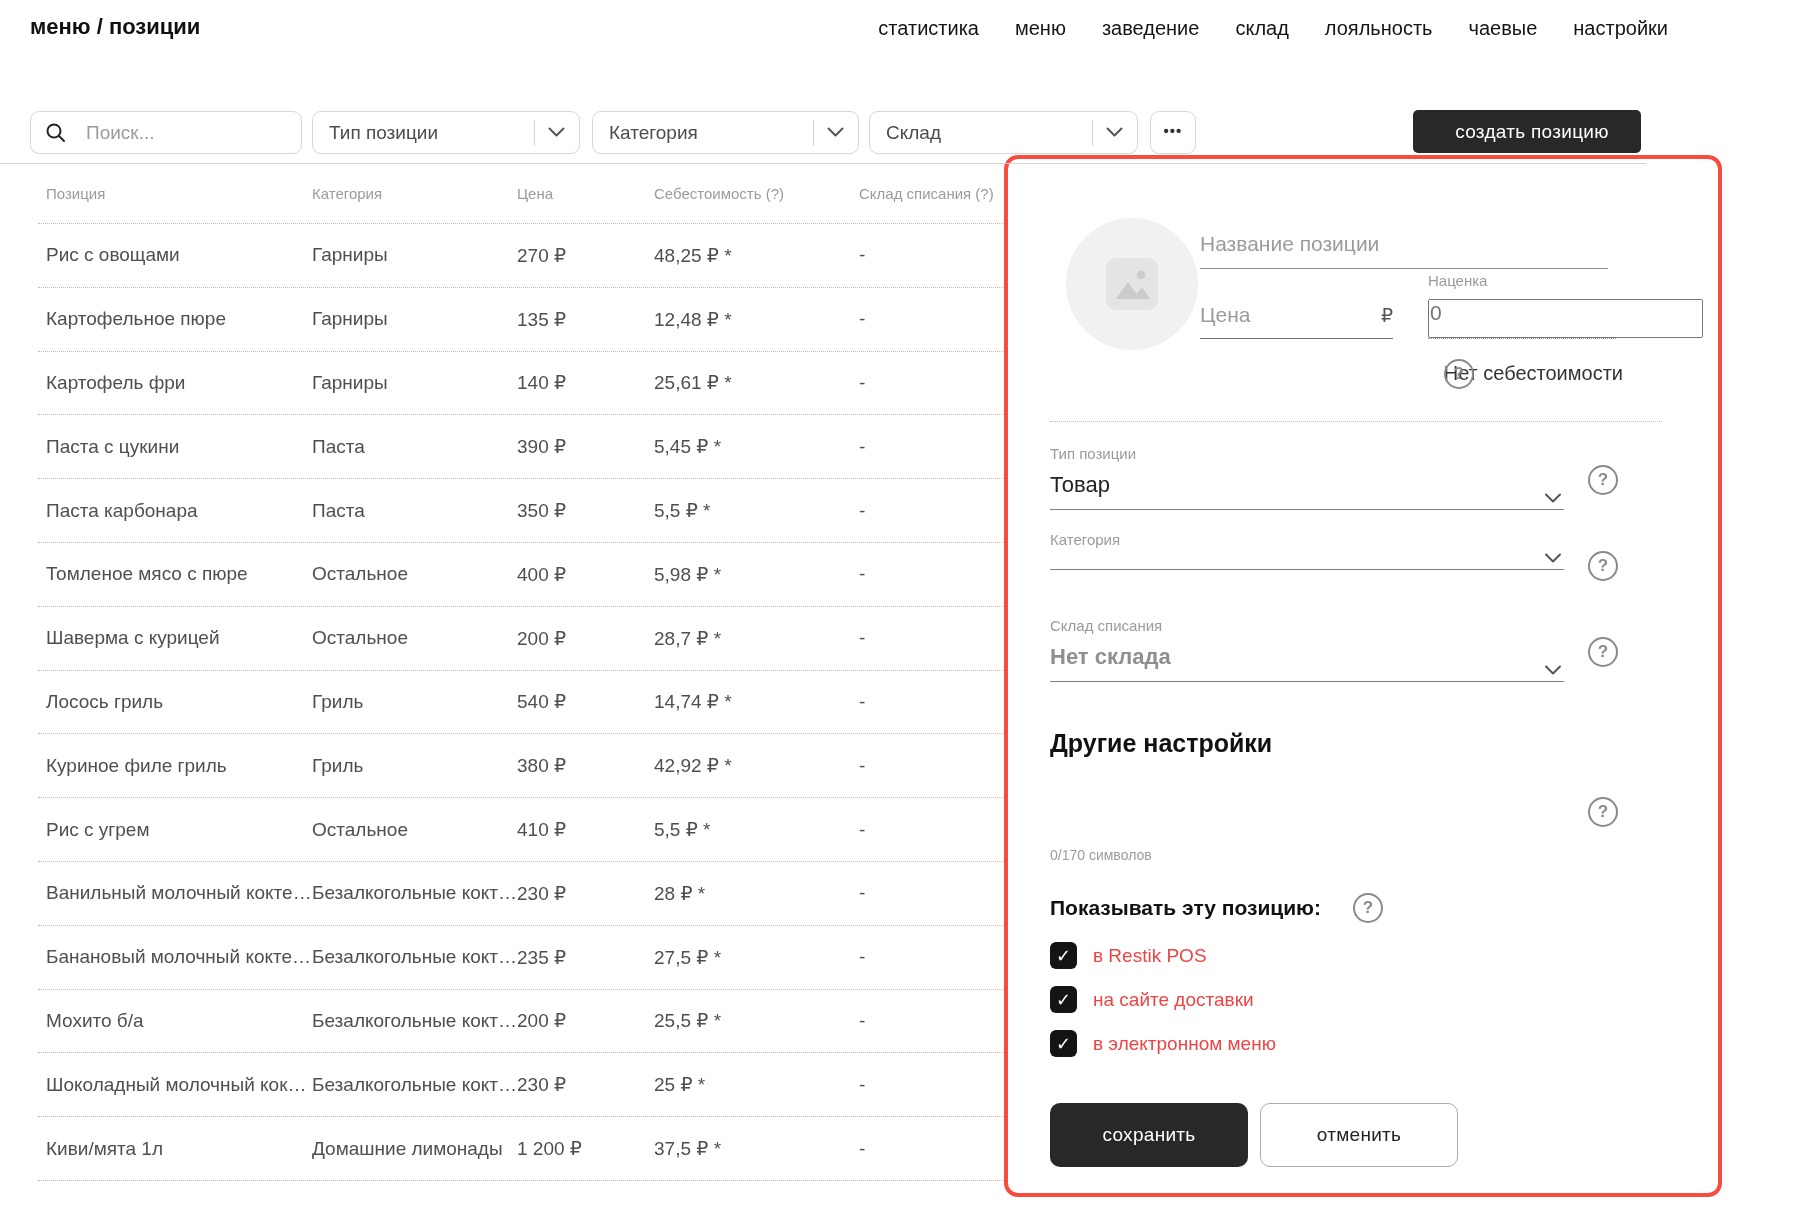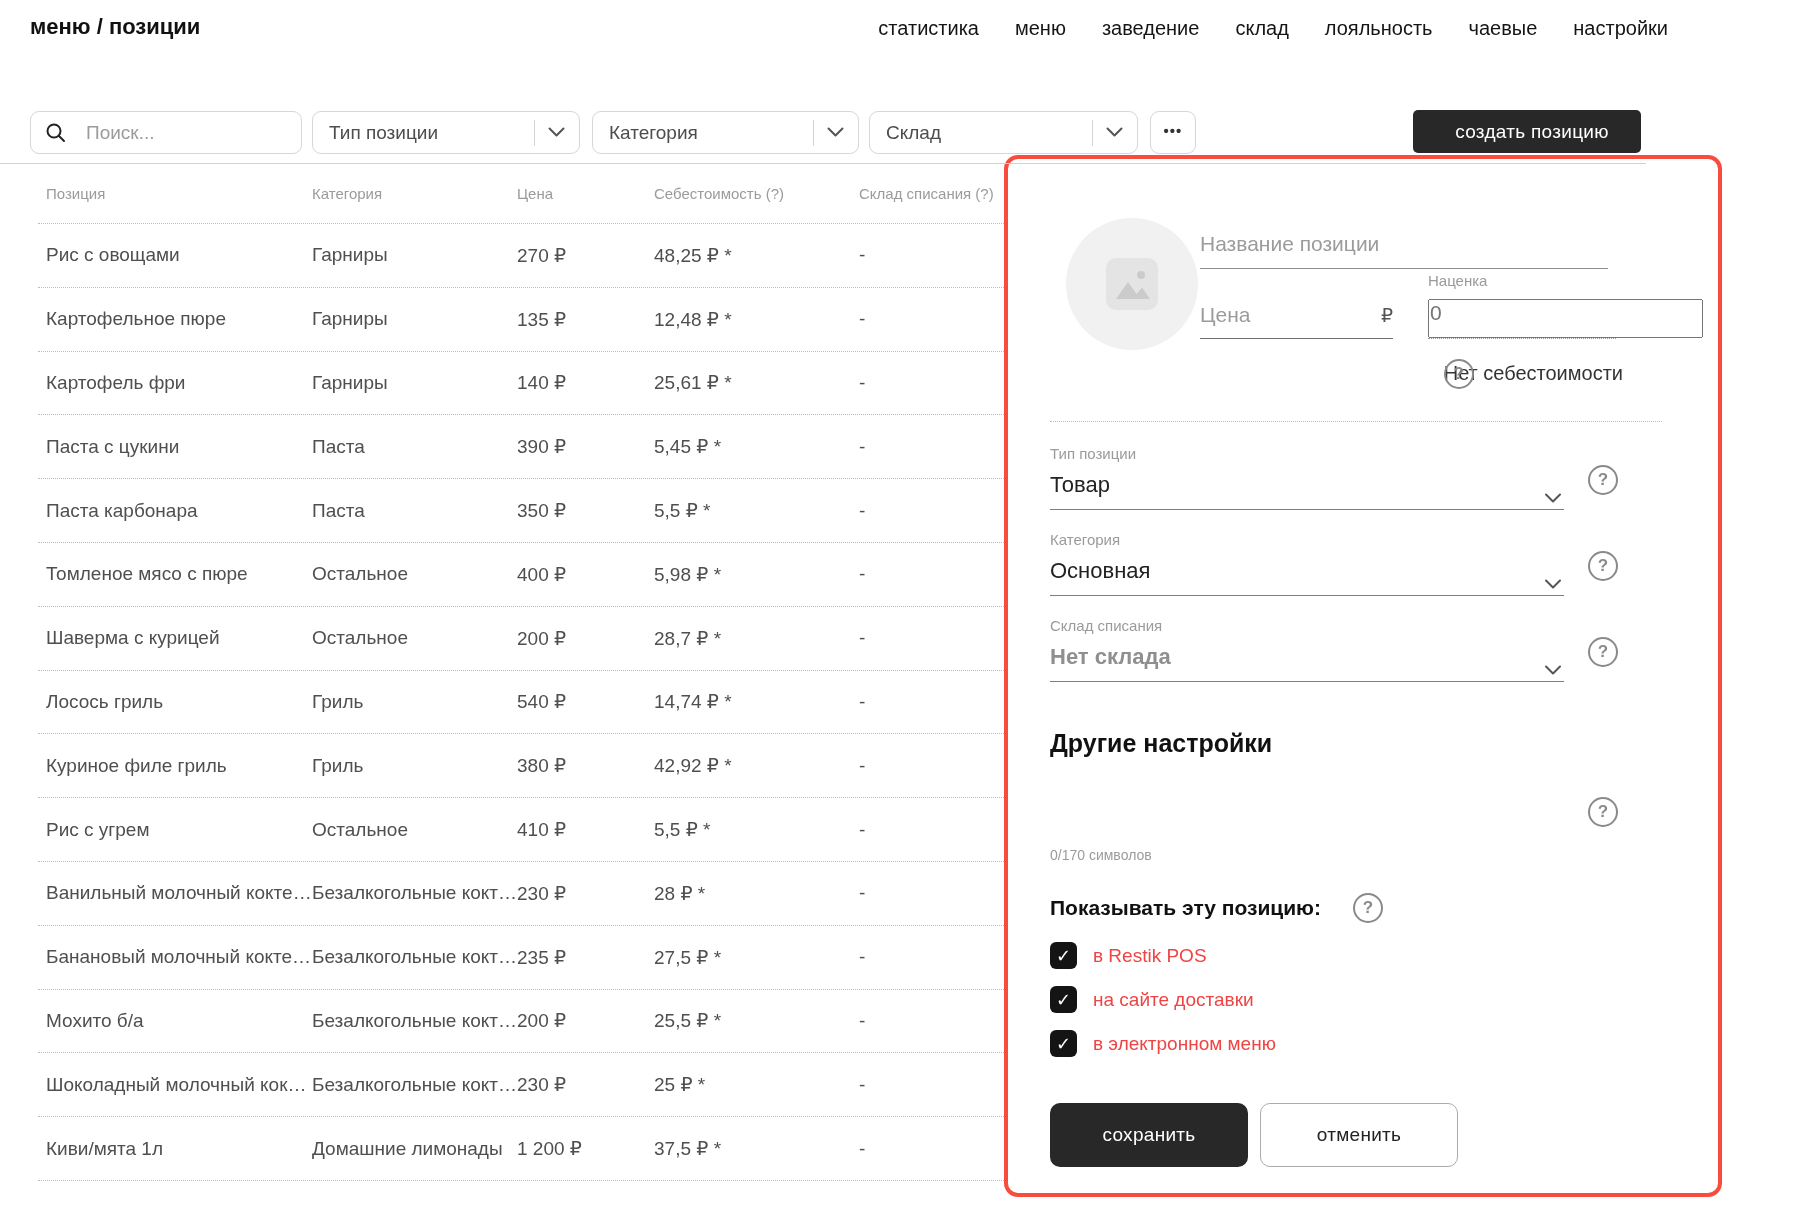--- a/index.html
+++ b/index.html
@@ -319,21 +319,20 @@
             <polyline points="1.5,1.5 8.5,8.5 15.5,1.5" fill="none" stroke="#555" stroke-width="2" stroke-linecap="round" stroke-linejoin="round"></polyline>
           </svg>
         </span>
     </div>
     <span class="q-icon q-abs" style="top:306px">
         <span>?</span>
       </span>
 
     <div class="fgroup fg-2">
       <span class="f-label">Категория</span>
-      <span class="f-value">Основная</span>
       <span class="chev" style="display:flex">
           <svg width="18" height="11" viewBox="0 0 17 11">
             <polyline points="1.5,1.5 8.5,8.5 15.5,1.5" fill="none" stroke="#555" stroke-width="2" stroke-linecap="round" stroke-linejoin="round"></polyline>
           </svg>
         </span>
     </div>
     <span class="q-icon q-abs" style="top:392px">
         <span>?</span>
       </span>
 

